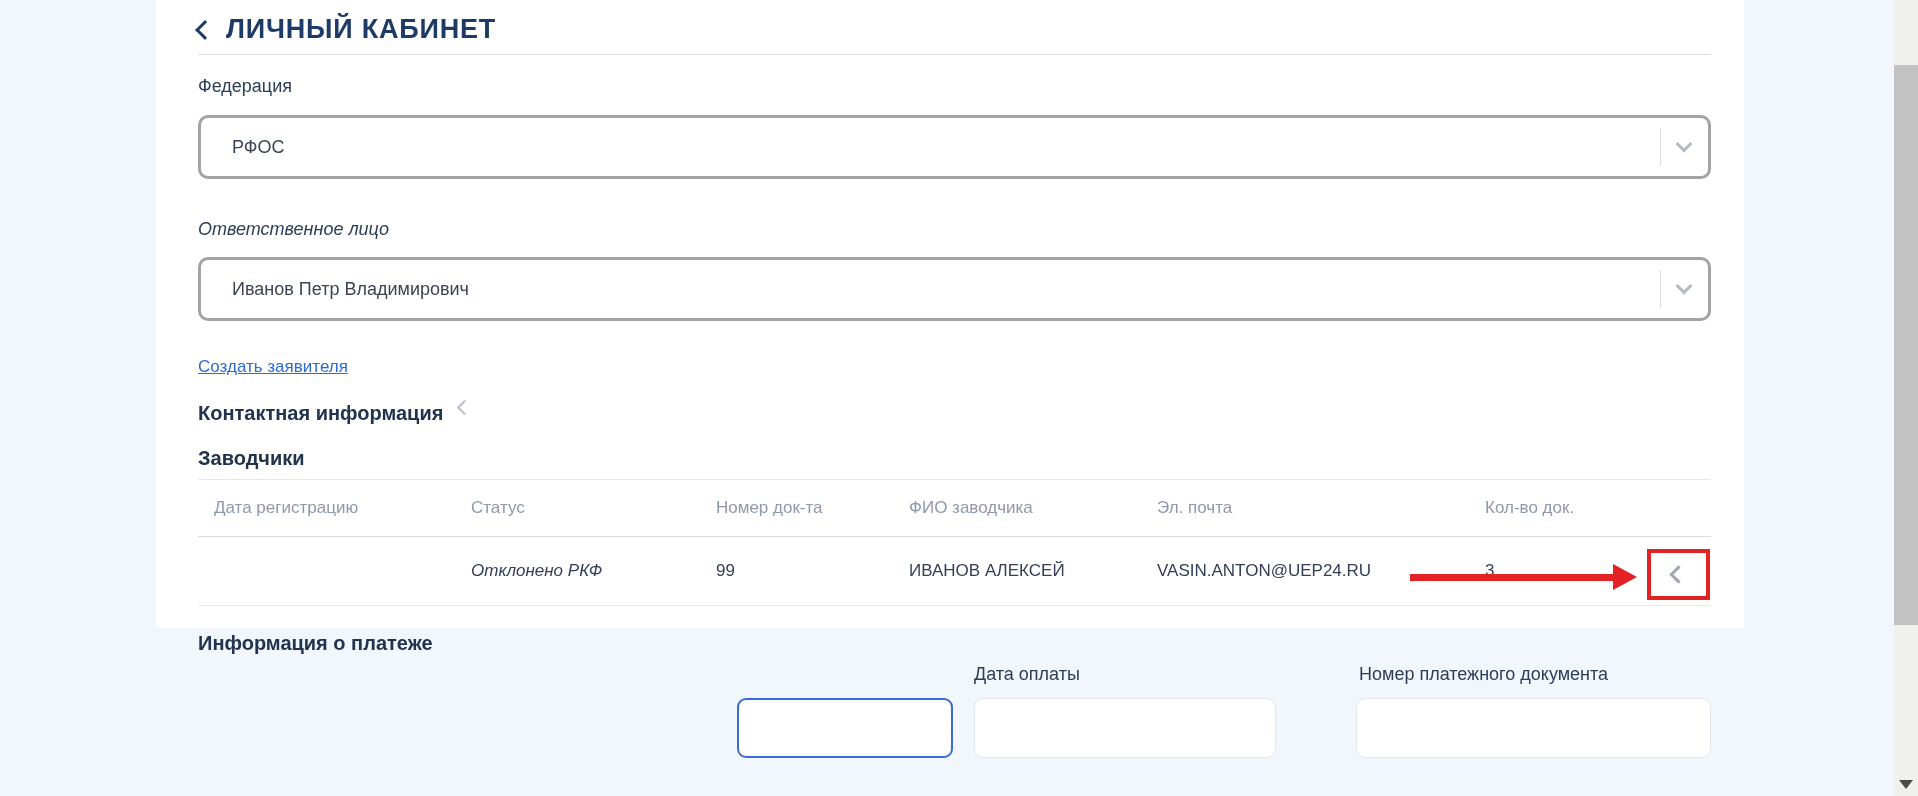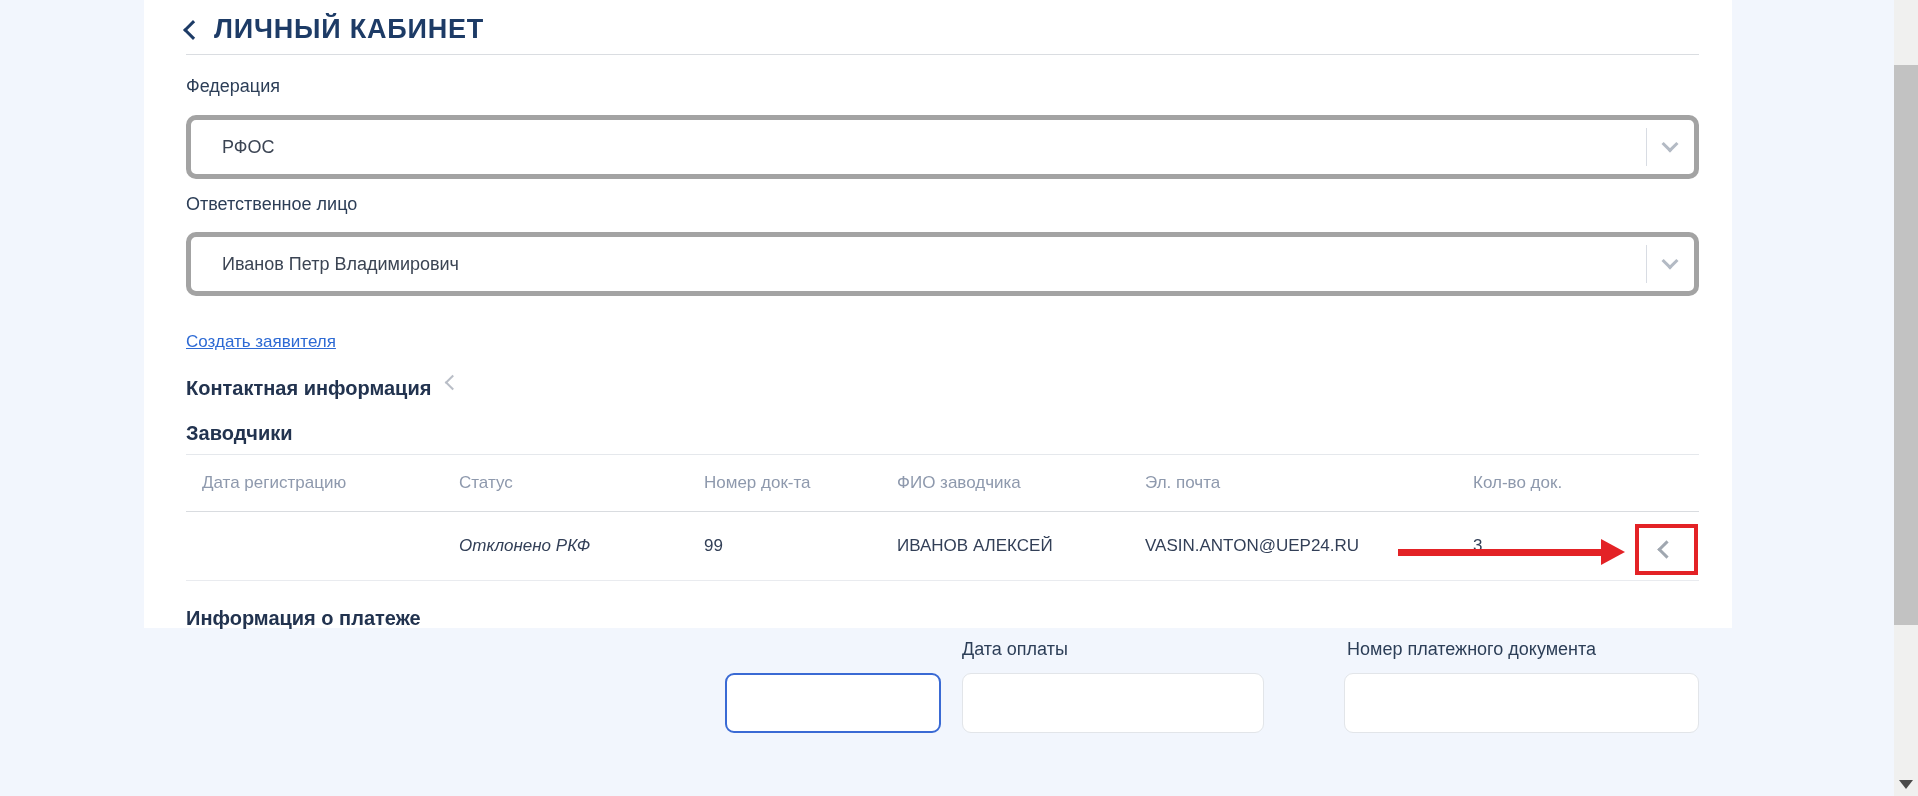--- a/index.html
+++ b/index.html
@@ -5,40 +5,40 @@
   * { box-sizing: border-box; margin: 0; padding: 0; }
   html,body { width: 1918px; height: 796px; }
   body {
     font-family: "Liberation Sans", sans-serif;
     background: #f2f6fd;
     position: relative;
     overflow: hidden;
     color: #2c3e57;
   }
   .content {
-    position: absolute; left: 144px; top: 0;
+    position: absolute; left: 156px; top: 0;
     width: 1588px; height: 628px;
     background: #ffffff;
   }
   .inner { padding: 0 33px 0 42px; position: relative; }
 
   
   .page-header { padding-top: 14px; display: flex; align-items: center; gap: 14px; }
   .chev { display: inline-block; transform: rotate(45deg); }
   .chev-back { width: 14px; height: 14px; border-left: 3px solid #1d3b66; border-bottom: 3px solid #1d3b66; }
   .page-title { font-size: 27px; font-weight: 600; color: #1d3b66; letter-spacing: 0.8px; }
   .header-divider { margin-top: 9px; border-bottom: 1px solid #dadde1; }
 
   
   .form-title { margin-top: 60px; text-align: center; font-size: 21px; font-weight: 700; color: #1e3c61; }
   .field-label { margin-top: 21px; font-size: 18px; color: #2c3e57; }
-  .field-label.second { margin-top: 15px; }
+  .field-label.second { margin-top: 40px; font-style: italic; }
   .select {
     margin-top: 18px; height: 64px; width: 100%;
-    border: 5px solid #a3a3a3; border-radius: 10px;
+    border: 3px solid #a3a3a3; border-radius: 10px;
     display: flex; align-items: center;
     padding: 0 18px 0 31px; background: #fff; cursor: pointer; justify-content: space-between;
   }
   .select.second { margin-top: 17px; }
   .select-value { font-size: 18px; color: #3b4453; flex: 1; }
   .select-sep { width: 1px; height: 38px; background: #d8dce3; margin-right: 17px; }
   .chev-down { width: 12px; height: 12px; border-right: 3px solid #b3bac4; border-bottom: 3px solid #b3bac4; margin-top: -6px; }
 
   .create-link { display: inline-block; margin-top: 36px; font-size: 17px; color: #2d6ad4; text-decoration: underline; cursor: pointer; }
 

